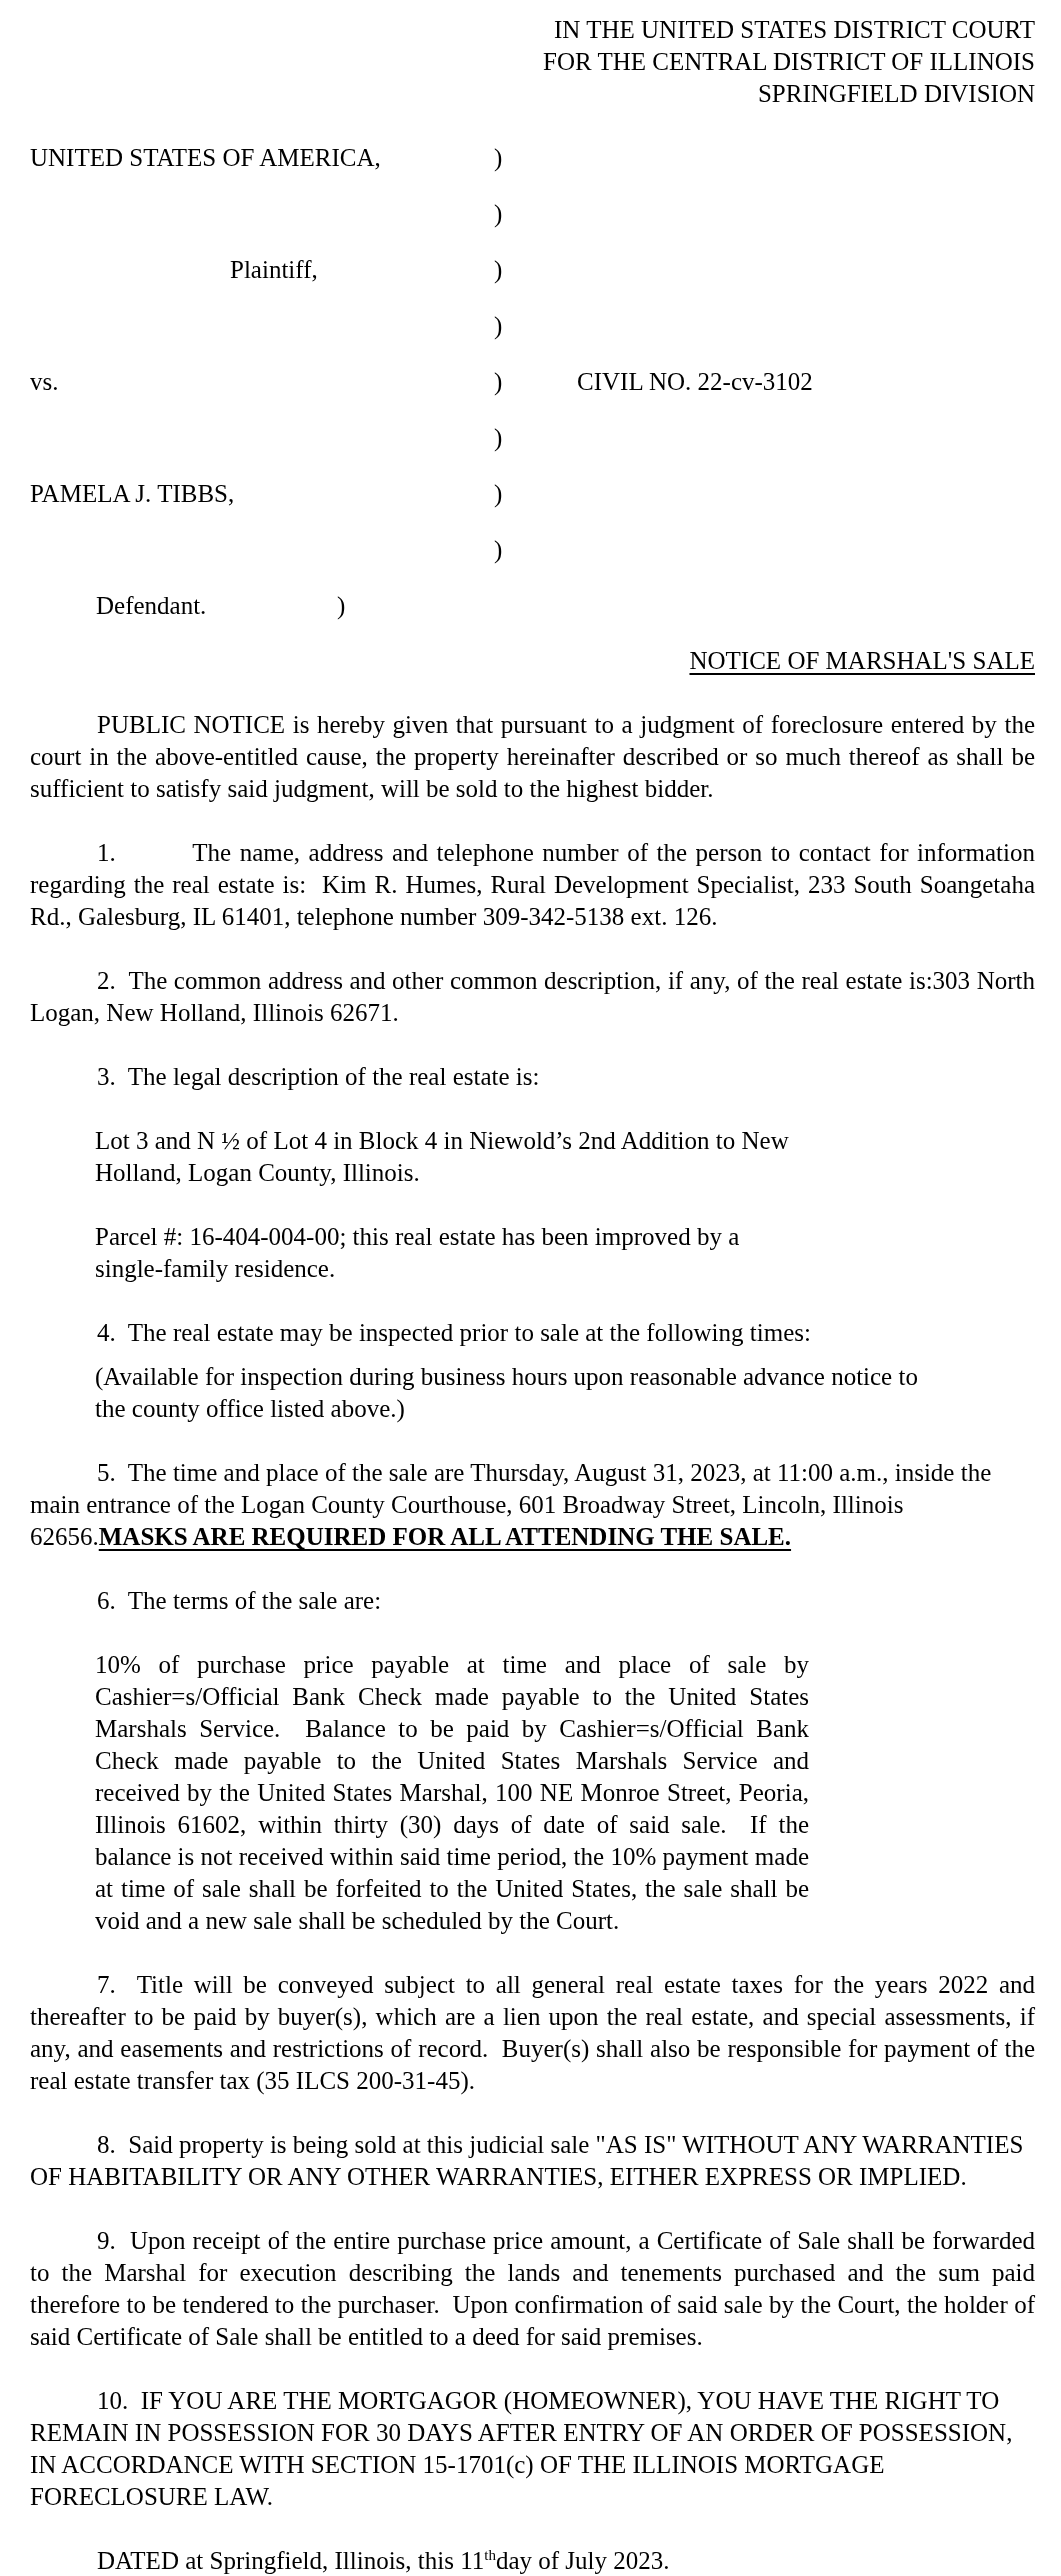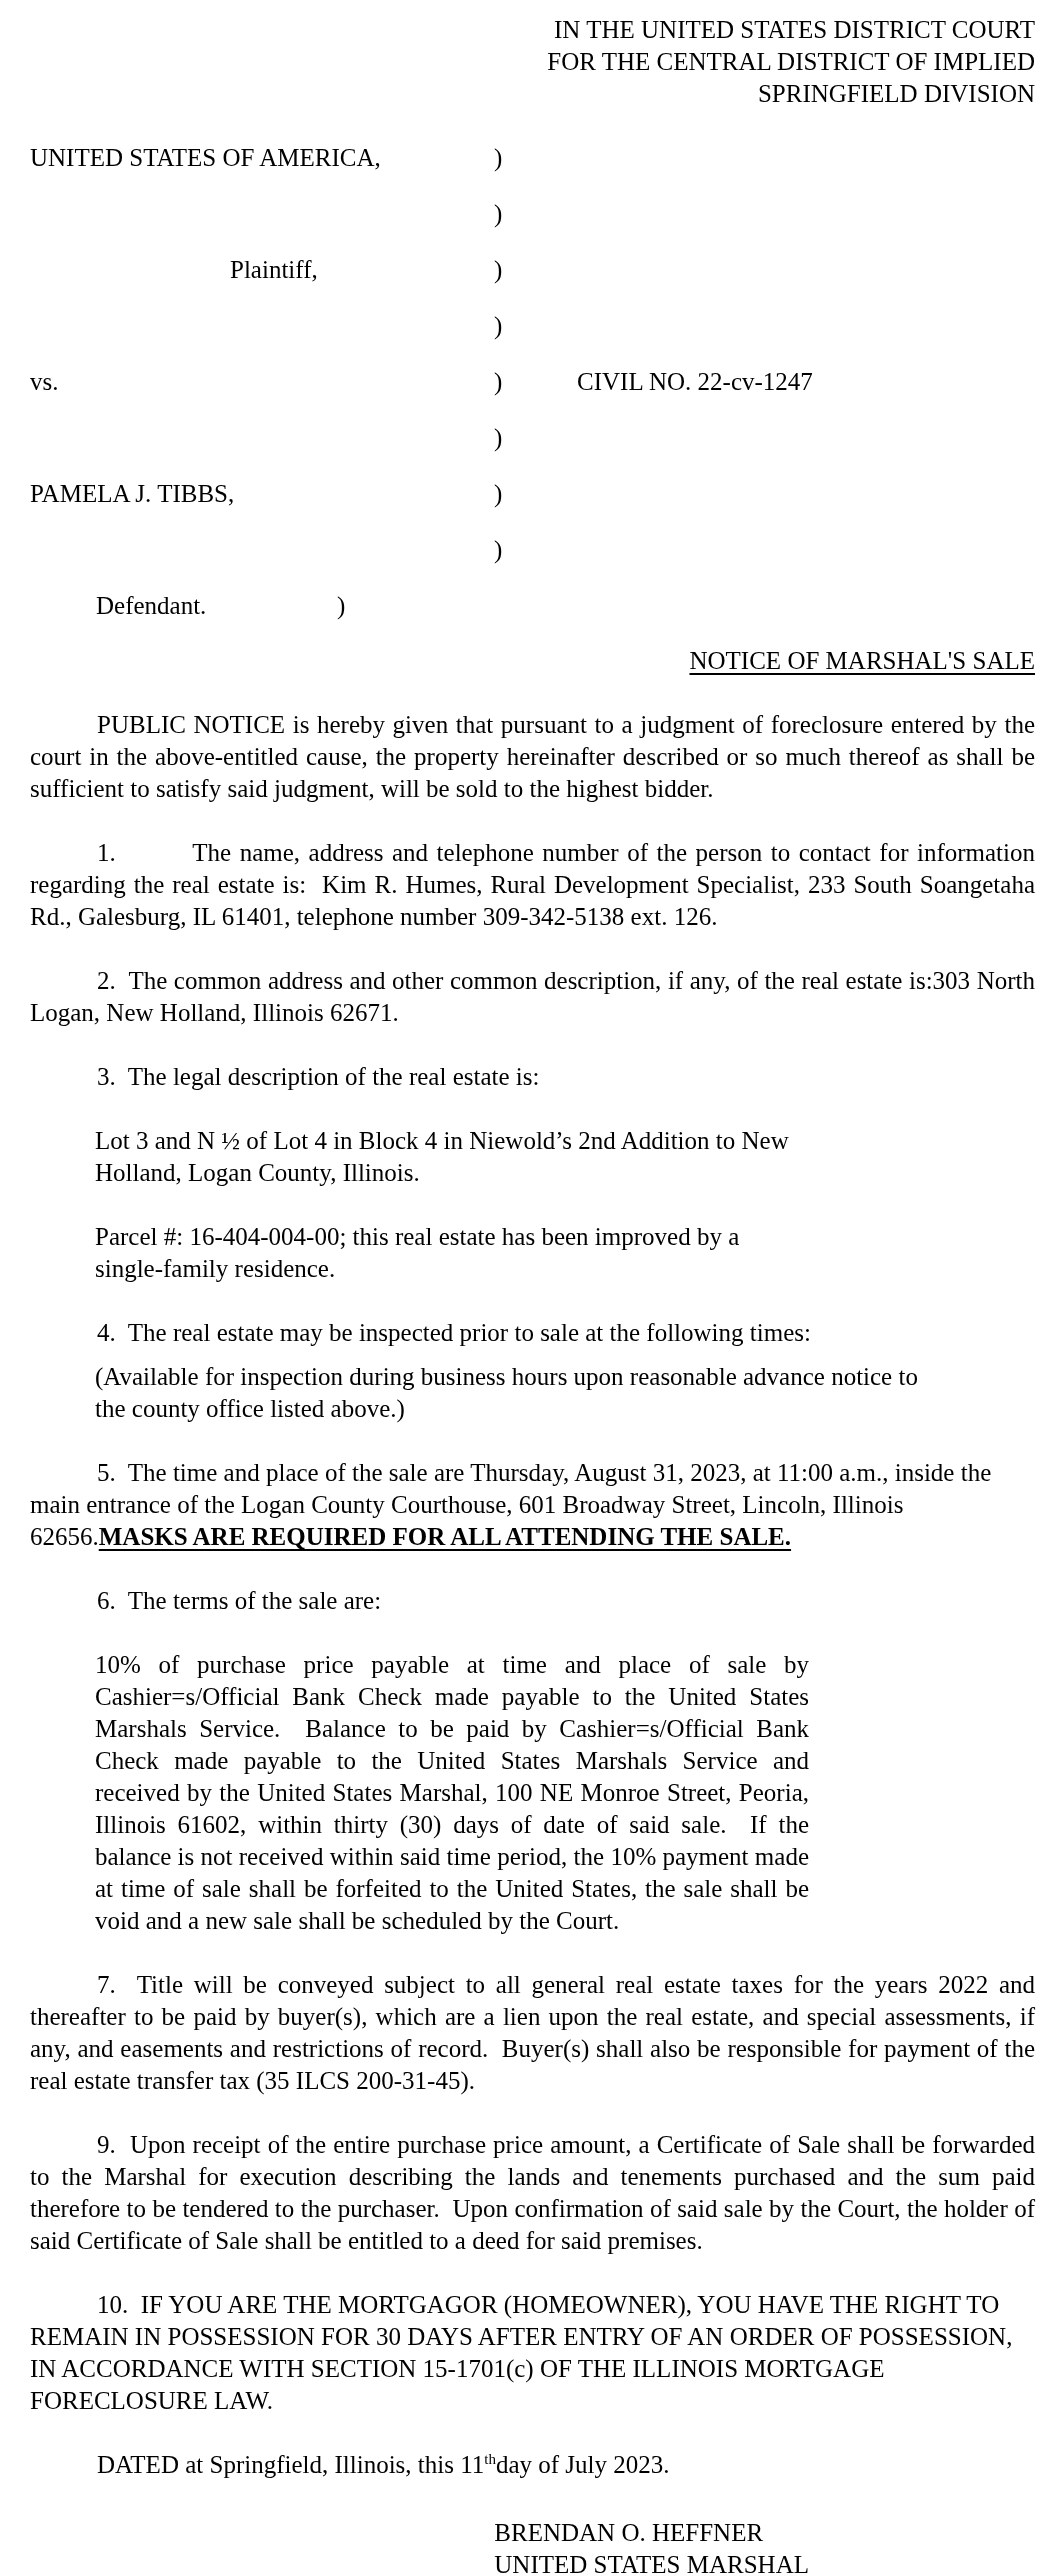--- a/index.html
+++ b/index.html
@@ -67,21 +67,21 @@
   }
   .sig-text { padding-left: 10.3px; }
 </style>
 </head>
 <body>
 
 <div class="page">
 
   <div class="center">
     <div>IN THE UNITED STATES DISTRICT COURT</div>
-    <div>FOR THE CENTRAL DISTRICT OF IMPLIED</div>
+    <div>FOR THE CENTRAL DISTRICT OF ILLINOIS</div>
     <div style="margin-bottom:32px;">SPRINGFIELD DIVISION</div>
   </div>
 
   <div class="caption">
     <div class="cap-row">
       <span>UNITED STATES OF AMERICA,</span>
       <span class="cap-paren">)</span>
     </div>
     <div class="cap-row">
       <span class="cap-paren">)</span>
@@ -89,21 +89,21 @@
     <div class="cap-row">
       <span class="ind-plaintiff">Plaintiff,</span>
       <span class="cap-paren">)</span>
     </div>
     <div class="cap-row">
       <span class="cap-paren">)</span>
     </div>
     <div class="cap-row">
       <span>vs.</span>
       <span class="cap-paren">)</span>
-      <span class="cap-case">CIVIL NO. 22-cv-1247</span>
+      <span class="cap-case">CIVIL NO. 22-cv-3102</span>
     </div>
     <div class="cap-row">
       <span class="cap-paren">)</span>
     </div>
     <div class="cap-row">
       <span>PAMELA J. TIBBS,</span>
       <span class="cap-paren">)</span>
     </div>
     <div class="cap-row">
       <span class="cap-paren">)</span>
@@ -134,20 +134,21 @@
   <p class="block block-note">(Available for inspection during business hours upon reasonable advance notice to the county office listed above.)</p>
 
   <p class="ind"><span>5.&nbsp; The time and place of the sale are Thursday, August 31, 2023, at 11:00 a.m., inside the main entrance of the Logan County Courthouse, 601 Broadway Street, Lincoln, Illinois 62656.</span><span class="masks">MASKS ARE REQUIRED FOR ALL ATTENDING THE SALE.</span></p>
 
   <p class="ind">6.&nbsp; The terms of the sale are:</p>
 
   <p class="block block-terms">10% of purchase price payable at time and place of sale by Cashier=s/Official Bank Check made payable to the United States Marshals Service.&nbsp; Balance to be paid by Cashier=s/Official Bank Check made payable to the United States Marshals Service and received by the United States Marshal, 100 NE Monroe Street, Peoria, Illinois 61602, within thirty (30) days of date of said sale.&nbsp; If the balance is not received within said time period, the 10% payment made at time of sale shall be forfeited to the United States, the sale shall be void and a new sale shall be scheduled by the Court.</p>
 
   <p class="ind just">7.&nbsp; Title will be conveyed subject to all general real estate taxes for the years 2022 and thereafter to be paid by buyer(s), which are a lien upon the real estate, and special assessments, if any, and easements and restrictions of record.&nbsp; Buyer(s) shall also be responsible for payment of the real estate transfer tax (35 ILCS 200-31-45).</p>
 
+  <p class="ind">8.&nbsp; Said property is being sold at this judicial sale "AS IS" WITHOUT ANY WARRANTIES OF HABITABILITY OR ANY OTHER WARRANTIES, EITHER EXPRESS OR IMPLIED.</p>
 
   <p class="ind just">9.&nbsp; Upon receipt of the entire purchase price amount, a Certificate of Sale shall be forwarded to the Marshal for execution describing the lands and tenements purchased and the sum paid therefore to be tendered to the purchaser.&nbsp; Upon confirmation of said sale by the Court, the holder of said Certificate of Sale shall be entitled to a deed for said premises.</p>
 
   <p class="ind">10.&nbsp; IF YOU ARE THE MORTGAGOR (HOMEOWNER), YOU HAVE THE RIGHT TO REMAIN IN POSSESSION FOR 30 DAYS AFTER ENTRY OF AN ORDER OF POSSESSION, IN ACCORDANCE WITH SECTION 15-1701(c) OF THE ILLINOIS MORTGAGE FORECLOSURE LAW.</p>
 
   <p class="ind dated"><span>DATED at Springfield, Illinois, this 11</span><span class="sup">th</span><span>day of July 2023.</span></p>
 
   <div class="sig">
     <div class="sig-text">BRENDAN O. HEFFNER</div>
     <div class="sig-text">UNITED STATES MARSHAL</div>

